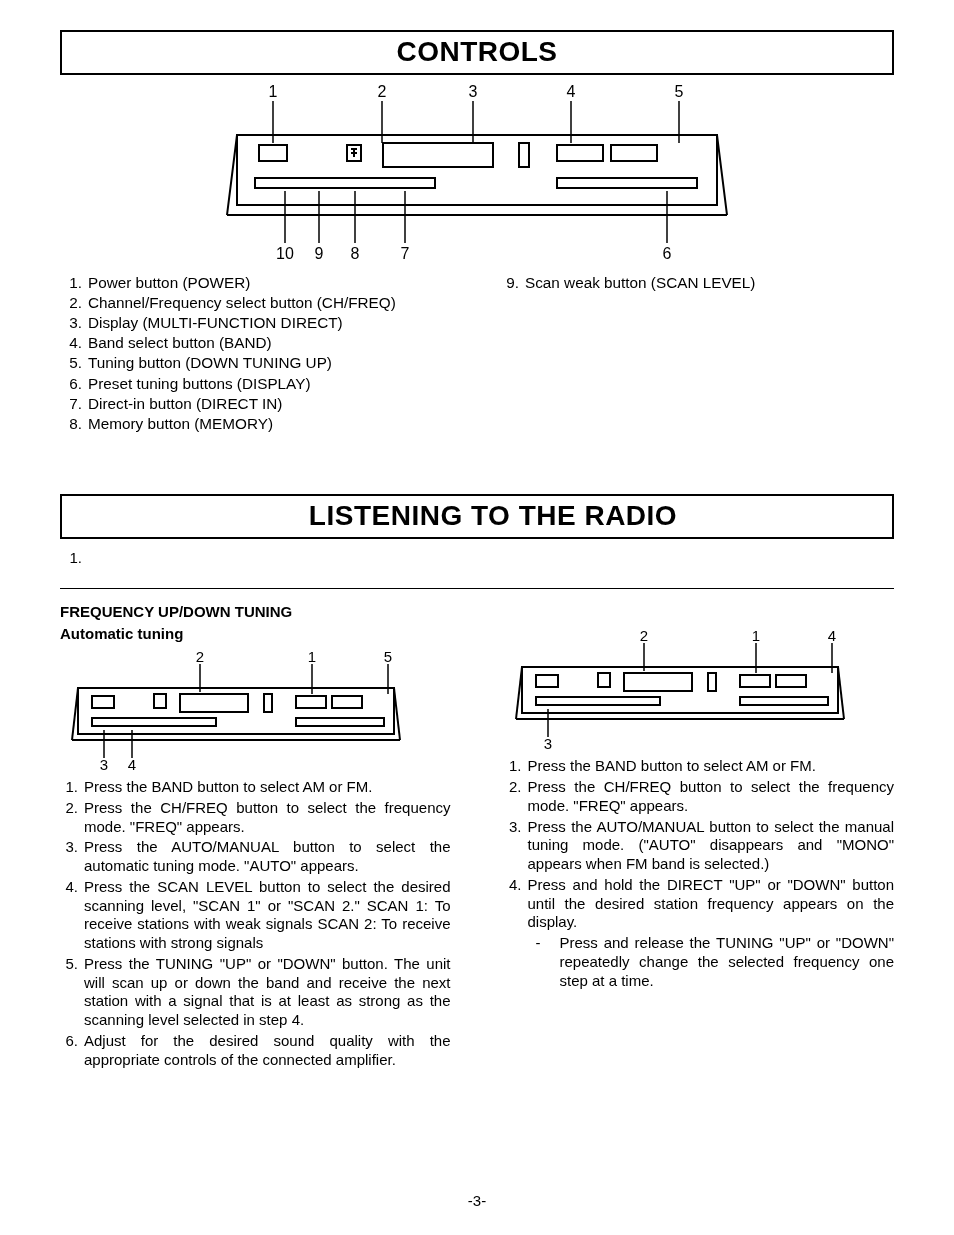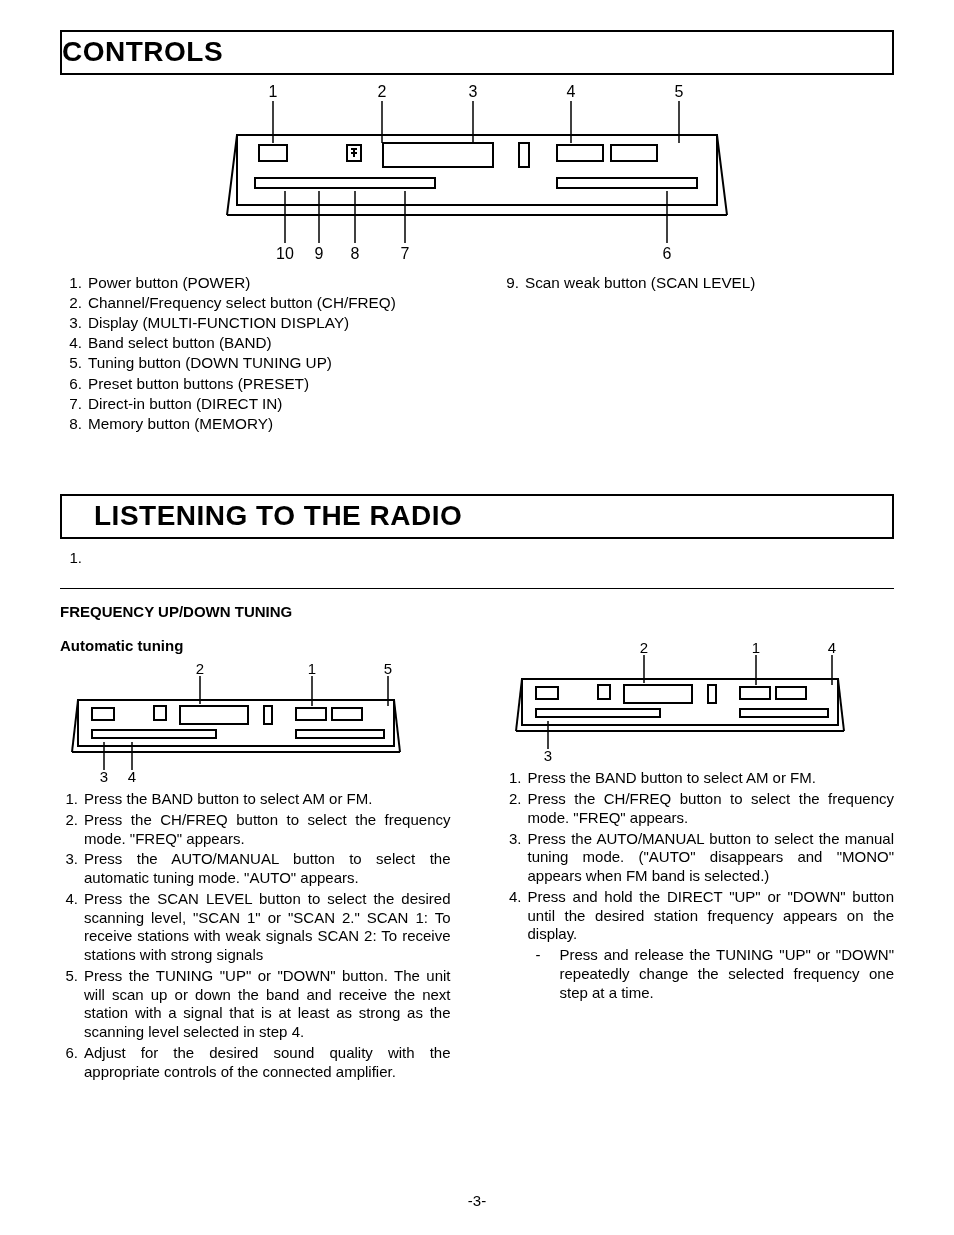--- a/index.html
+++ b/index.html
@@ -13,20 +13,21 @@
   }
   .page {
     width: 954px;
     height: 1235px;
     box-sizing: border-box;
     padding: 30px 60px 20px 60px;
     position: relative;
   }
   .title-box {
     border: 2px solid #000;
+    text-align: center;
     font-weight: bold;
     font-size: 28px;
     padding: 2px 0 4px 0;
     margin-bottom: 8px;
     letter-spacing: 0.5px;
   }
   .main-diagram {
     display: block;
     margin: 4px auto 10px auto;
   }
@@ -65,21 +66,21 @@
     font-weight: bold;
     margin-bottom: 1px;
   }
   .hr-thin {
     border: 0;
     border-top: 1.5px solid #000;
     margin: 20px 0 14px 0;
   }
   .freq-heading {
     font-weight: bold;
-    margin-bottom: 16px;
+    margin-bottom: 4px;
   }
   .two-col {
     display: flex;
     gap: 53px;
   }
   .col {
     width: 50%;
   }
   .sub-heading {
     font-weight: bold;
@@ -196,33 +197,33 @@
         <li>
             <span class="num">1.</span>
             <span>Power button (POWER)</span>
           </li>
         <li>
             <span class="num">2.</span>
             <span>Channel/Frequency select button (CH/FREQ)</span>
           </li>
         <li>
             <span class="num">3.</span>
-            <span>Display (MULTI-FUNCTION DISPLAY)</span>
+            <span>Display (MULTI-FUNCTION DIRECT)</span>
           </li>
         <li>
             <span class="num">4.</span>
             <span>Band select button (BAND)</span>
           </li>
         <li>
             <span class="num">5.</span>
             <span>Tuning button (DOWN TUNING UP)</span>
           </li>
         <li>
             <span class="num">6.</span>
-            <span>Preset button buttons (PRESET)</span>
+            <span>Preset tuning buttons (DISPLAY)</span>
           </li>
         <li>
             <span class="num">7.</span>
             <span>Direct-in button (DIRECT IN)</span>
           </li>
         <li>
             <span class="num">8.</span>
             <span>Memory button (MEMORY)</span>
           </li>
       </ol>

